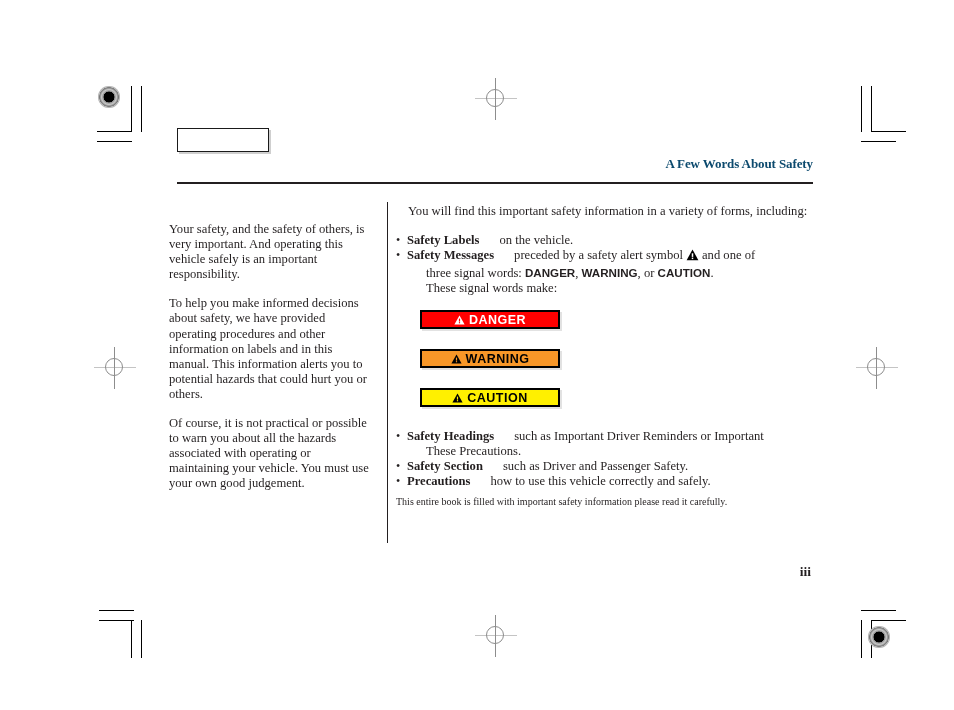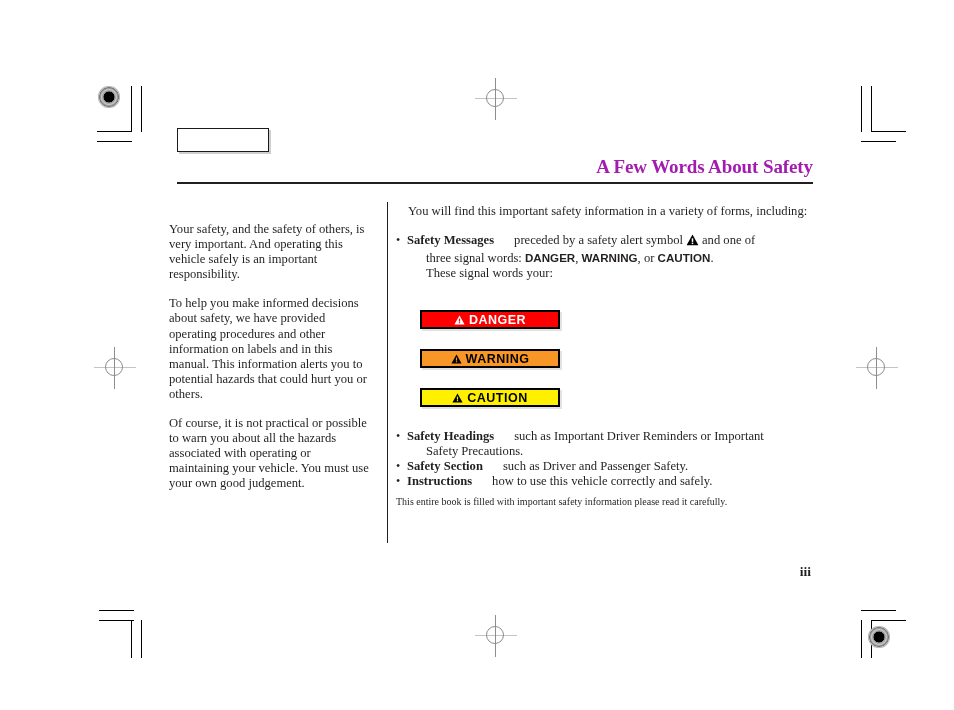--- a/index.html
+++ b/index.html
@@ -87,23 +87,23 @@
     box-shadow: 2px 2px 0 0 #cfcfcf;
     box-sizing: border-box;
   }
 
   .page-title {
     position: absolute;
     right: 141px;
     top: 156px;
     font-family: "Liberation Serif", serif;
     font-weight: bold;
-    font-size: 19px;
+    font-size: 13px;
     letter-spacing: -0.1px;
-    color: #a21caf;
+    color: #0c4a6e;
     white-space: nowrap;
   }
 
   .title-rule {
     position: absolute;
     left: 177px;
     top: 182px;
     width: 636px;
     height: 2px;
     background: #231f20;
@@ -320,27 +320,30 @@
     <p>Your safety, and the safety of others, is very important. And operating this vehicle safely is an important responsibility.</p>
     <p>To help you make informed decisions about safety, we have provided operating procedures and other information on labels and in this manual. This information alerts you to potential hazards that could hurt you or others.</p>
     <p>Of course, it is not practical or possible to warn you about all the hazards associated with operating or maintaining your vehicle. You must use your own good judgement.</p>
   </div>
 
   <div class="col-right">
     <p class="intro">You will find this important safety information in a variety of forms, including:</p>
 
     <ul class="bullet-list">
       <li>
+        <span class="term">Safety Labels</span><span class="gap"></span><span>on the vehicle.</span>
+      </li>
+      <li>
         <span class="term">Safety Messages</span><span class="gap"></span><span>preceded by a safety alert symbol</span><span class="alert-tri-inline"><svg width="13" height="12" viewBox="0 0 13 12">
               <polygon points="6.5,0.6 12.4,11.2 0.6,11.2" fill="#000000"></polygon>
               <rect x="5.75" y="4.3" width="1.5" height="3.6" fill="#ffffff"></rect>
               <rect x="5.75" y="8.6" width="1.5" height="1.5" fill="#ffffff"></rect>
             </svg></span><span>and one of</span>
         <span class="cont-line"><span>three signal words:</span> <span class="signal-word">DANGER</span><span>,</span> <span class="signal-word">WARNING</span><span>, or</span> <span class="signal-word">CAUTION</span><span>.</span></span>
-        <span class="cont-line">These signal words your:</span>
+        <span class="cont-line">These signal words make:</span>
       </li>
     </ul>
   </div>
 
   <div class="signal-boxes">
     <div class="signal-box sb-danger">
       <span class="bx-tri">
           <svg width="11" height="10" viewBox="0 0 11 10">
             <polygon points="5.5,0.4 10.6,9.4 0.4,9.4" fill="#ffffff"></polygon>
             <rect x="4.9" y="3.6" width="1.2" height="3" fill="#ff0000"></rect>
@@ -368,27 +371,27 @@
           </svg>
         </span>
       <span>CAUTION</span>
     </div>
   </div>
 
   <div class="bullets-lower">
     <ul class="bullet-list" style="margin-top:0;">
       <li>
         <span class="term">Safety Headings</span><span class="gap"></span><span>such as Important Driver Reminders or Important</span>
-        <span class="cont-line">Safety Precautions.</span>
+        <span class="cont-line">These Precautions.</span>
       </li>
       <li>
         <span class="term">Safety Section</span><span class="gap"></span><span>such as Driver and Passenger Safety.</span>
       </li>
       <li>
-        <span class="term">Instructions</span><span class="gap"></span><span>how to use this vehicle correctly and safely.</span>
+        <span class="term">Precautions</span><span class="gap"></span><span>how to use this vehicle correctly and safely.</span>
       </li>
     </ul>
   </div>
 
   <p class="closing">This entire book is filled with important safety information     please read it carefully.</p>
 
   <div class="folio">iii</div>
 
 </div>
 

